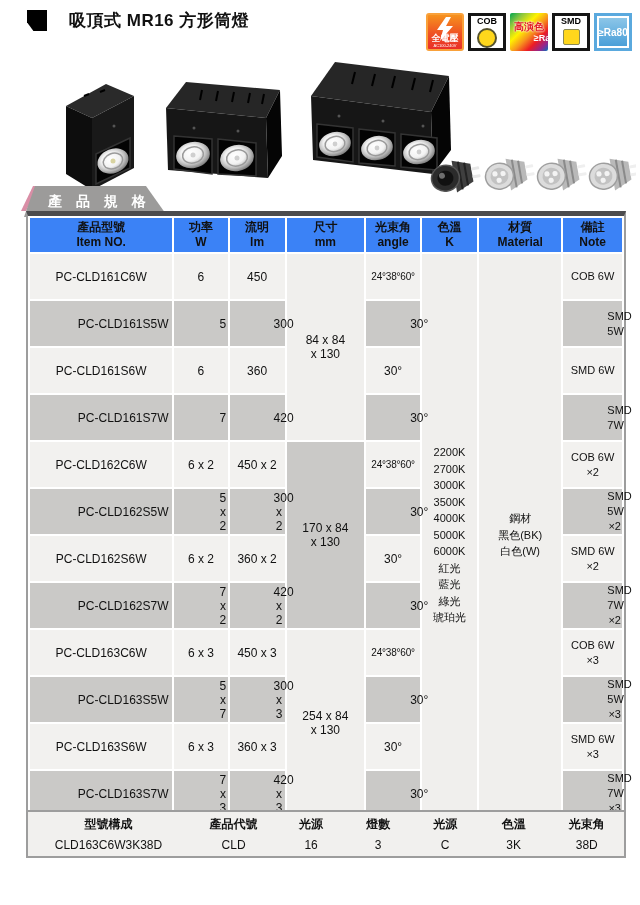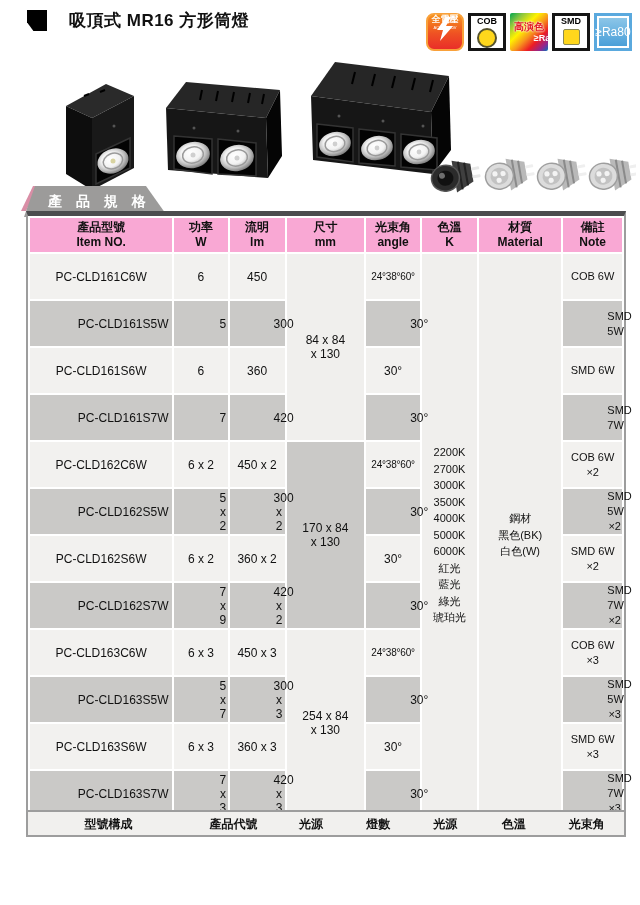--- a/index.html
+++ b/index.html
@@ -11,55 +11,55 @@
 
   
   .title-row { position:absolute; top:9px; left:27px; display:flex; align-items:center; gap:22px; }
   .title-flag { width:20px; height:21px; background:#000;
     clip-path:polygon(0 0,100% 0,100% 100%,32% 100%,0 58%); }
   .page-title { font-size:17px; font-weight:bold; letter-spacing:0.5px; }
 
   .badges { position:absolute; top:13px; right:8px; display:flex; gap:4px; }
   .badge { width:38px; height:38px; box-sizing:border-box; flex:0 0 auto; }
   .badge-voltage { background:linear-gradient(180deg,#f6921e 0%,#ef5123 55%,#e92e29 100%);
-    border:2px solid #f9a13a; border-radius:8px; position:relative;
-    display:flex; flex-direction:column; align-items:center; color:#fff; }
+    border:2px solid #f9a13a; border-radius:3px; position:relative;
+    display:flex; flex-direction:column; align-items:center; justify-content:flex-end; color:#fff; }
   .badge-voltage svg { position:absolute; top:1px; left:50%; transform:translateX(-50%); }
   .badge-voltage .lbl { font-size:9px; font-weight:bold; line-height:1.1; z-index:1; }
   .badge-voltage .sub { font-size:4px; line-height:1.4; z-index:1; }
   .badge-frame { background:#fff; border:3px solid #151515; display:flex; flex-direction:column; align-items:center; }
   .badge-frame .lbl { font-size:9px; font-weight:bold; color:#000; line-height:1.2; }
   .cob-shape { width:16px; height:16px; border-radius:50%; background:#ffd71c; border:2px solid #55522d; margin-top:1px; }
   .smd-shape { width:15px; height:14px; background:#ffd71c; border:1px solid #8a8a56; border-radius:2px; margin-top:2px; }
   .badge-cri { background:linear-gradient(135deg,#00a651 0%,#8dc63f 18%,#fff200 38%,#f7941d 55%,#ed1c24 72%,#92278f 88%,#0072bc 100%);
     border-radius:2px; display:flex; flex-direction:column; align-items:center; justify-content:center; }
   .cri-top { color:#e31b23; font-weight:bold; font-size:10px; text-shadow:0 0 2px #fff,0 0 2px #fff; line-height:1.2; }
   .cri-val { color:#fff; font-weight:bold; font-size:9px; line-height:1.2;margin-left:36px; }
   .badge-ra80 { border:3px solid #5aa9de; background:#fff; padding:2px; }
   .ra80-inner { width:100%; height:100%; box-sizing:border-box; background:linear-gradient(180deg,#8cc6e8,#4a9fd8);
-    color:#fff; font-weight:normal; font-size:12px; display:flex; align-items:center; justify-content:center;text-align:right; }
+    color:#fff; font-weight:bold; font-size:10px; display:flex; align-items:center; justify-content:center;text-align:right; }
 
   
   .photo { position:absolute; }
 
   
   .tab { position:absolute; top:186px; left:24px; width:144px; height:31px; }
   .tab-accent { position:absolute; left:-3px; top:0; width:20px; height:25px; background:#d98ea6;
     clip-path:polygon(12px 0,17px 0,5px 100%,0 100%); }
   .tab-body { position:absolute; inset:0; background:#9c9b9a; color:#fff; font-weight:bold;
     font-size:14px; letter-spacing:5px; display:flex; align-items:center; padding-left:24px; box-sizing:border-box;
     clip-path:polygon(11px 0,calc(100% - 22px) 0,100% 100%,0 100%); }
 
   
   .table-frame { position:absolute; top:211px; left:26px; width:600px;
     border-left:2px solid #9d9d9d; border-right:2px solid #9d9d9d;
     border-top:5px solid #4c4c4e; border-bottom:6px solid #4c4c4e; box-sizing:border-box; }
   table.spec { width:100%; border-collapse:collapse; table-layout:fixed; }
   table.spec th, table.spec td { border:2px solid #fff; text-align:center; vertical-align:middle; padding:0; }
-  table.spec thead th { background:#f9a8d4; font-size:12px; font-weight:bold; height:34px; white-space:pre-line; line-height:1.25; }
+  table.spec thead th { background:#3b82f6; font-size:12px; font-weight:bold; height:34px; white-space:pre-line; line-height:1.25; }
   table.spec tbody td { font-size:12px; height:45px; }
   tr.light td { background:#f2f1ef; }
   tr.dark td { background:#cac9c7;padding-left:44px; }
   td.cell-light { background:#f0efed !important; }
   td.cell-dark { background:#cac9c7 !important; }
   td.pre { white-space:pre-line; }
   td.angle-sm { font-size:10px !important; letter-spacing:-0.2px; }
   td.note { font-size:11px !important; white-space:pre-line; line-height:1.35; }
   td.cct, td.mat { font-size:11px !important; line-height:1.5; }
 
@@ -329,21 +329,21 @@
         <tr class="light">
           <td>PC-CLD162S6W</td>
           <td>6 x 2</td>
           <td>360 x 2</td>
           <td>30°</td>
           <td class="note">SMD 6W
 ×2</td>
         </tr>
         <tr class="dark">
           <td>PC-CLD162S7W</td>
-          <td>7 x 9</td>
+          <td>7 x 2</td>
           <td>420 x 2</td>
           <td>30°</td>
           <td class="note">SMD 7W
 ×2</td>
         </tr>
         <tr class="light">
           <td>PC-CLD163C6W</td>
           <td>6 x 3</td>
           <td>450 x 3</td>
           <td class="pre cell-light" rowspan="4">254 x 84
@@ -394,18 +394,27 @@
       <tbody>
           <tr>
         <th>型號構成</th>
         <th>產品代號</th>
         <th>光源</th>
         <th>燈數</th>
         <th>光源</th>
         <th>色溫</th>
         <th>光束角</th>
       </tr>
+      <tr>
+        <td>CLD163C6W3K38D</td>
+        <td>CLD</td>
+        <td>16</td>
+        <td>3</td>
+        <td>C</td>
+        <td>3K</td>
+        <td>38D</td>
+      </tr>
     </tbody>
       </table>
   </div>
 
 
 </div>
 
 </body></html>

